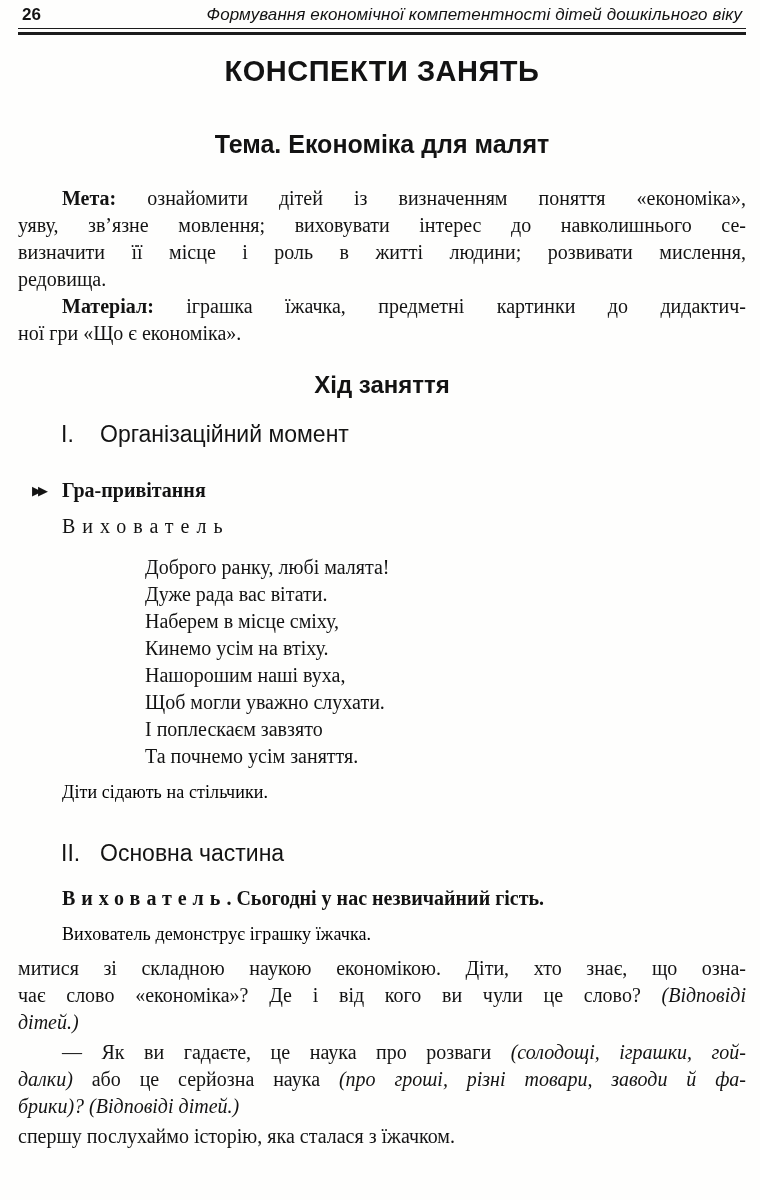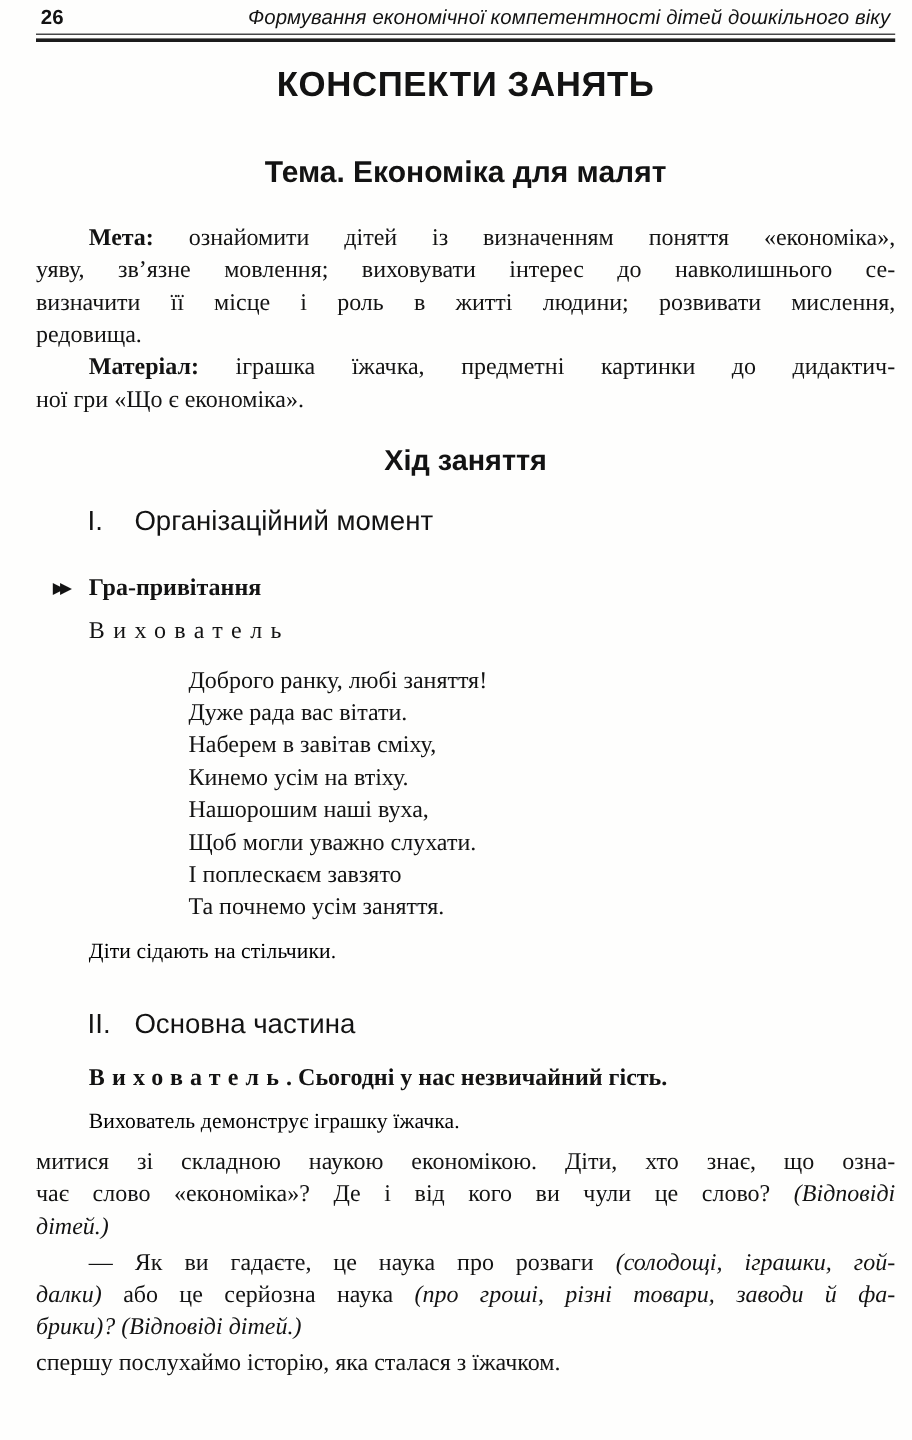--- a/index.html
+++ b/index.html
@@ -1,19 +1,19 @@
 <!DOCTYPE html>
 <html><head>
 <meta charset="utf-8">
 <style>
   html,body{margin:0;padding:0;background:#e8e8e8;}
   .page{
     width:760px;height:1200px;margin:0 auto;background:#fefefd;color:#131313;
     font-family:"Liberation Serif",serif;overflow:hidden;box-sizing:border-box;
-    padding:0 14px 0 30px;position:relative;
+    padding:0 14px 0 18px;position:relative;
   }
   
   .running-header{
     display:flex;justify-content:space-between;align-items:flex-end;
     padding:5px 4px 2px 4px;font-family:"Liberation Sans",sans-serif;
   }
   .pagenum{font-weight:bold;font-size:17px;}
   .runtitle{font-style:italic;font-size:17px;letter-spacing:.1px;}
   .rule-thin{height:1px;background:#1c1c1c;margin:1px 0 3px 0;}
   .rule-thick{height:3px;background:#1c1c1c;}
@@ -110,23 +110,23 @@
     <span class="sec-num">I.</span><span>Організаційний момент</span>
   </div>
 
   <div class="game-head">
     <span class="marker">▶▶</span><span class="game-title">Гра-привітання</span>
   </div>
 
   <div class="speaker">Вихователь</div>
 
   <div class="poem">
-    <div class="poem-line">Доброго ранку, любі заняття!</div>
+    <div class="poem-line">Доброго ранку, любі малята!</div>
     <div class="poem-line">Дуже рада вас вітати.</div>
-    <div class="poem-line">Наберем в завітав сміху,</div>
+    <div class="poem-line">Наберем в місце сміху,</div>
     <div class="poem-line">Кинемо усім на втіху.</div>
     <div class="poem-line">Нашорошим наші вуха,</div>
     <div class="poem-line">Щоб могли уважно слухати.</div>
     <div class="poem-line">І поплескаєм завзято</div>
     <div class="poem-line">Та почнемо усім заняття.</div>
   </div>
 
   <div class="stage">Діти сідають на стільчики.</div>
 
   <div class="sec-head second">

